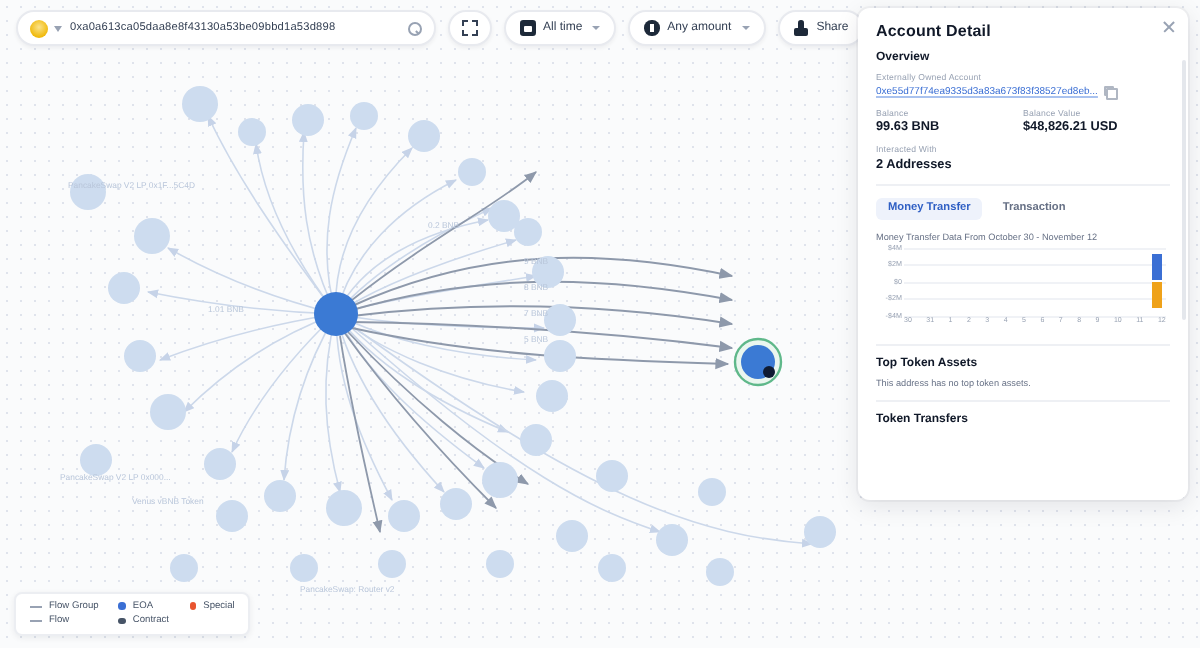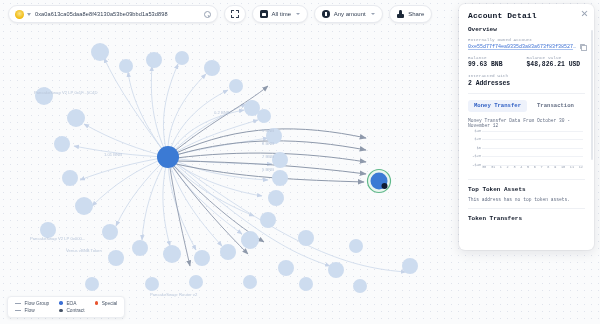--- a/index.html
+++ b/index.html
@@ -129,27 +129,27 @@
     display: grid; grid-template-columns: auto auto; gap: 2.5px 10px;
   }
   .lg-item { display: flex; align-items: center; gap: 3.5px; font-size: 4.8px; color: #475467; white-space: nowrap; }
   .lg-dot { width: 3.6px; height: 3.6px; border-radius: 50%; flex: 0 0 auto; }
   .lg-line { width: 6px; height: 0; border-top: .9px dashed #98a2b3; flex: 0 0 auto; }
   .lg-line.solid { border-top-style: solid; }
 
   
   .panel {
     position: absolute; top: 4px; right: 6px;
-    width: 135px; height: 246px;
+    width: 165px; height: 246px;
     background: #fff;
     border-radius: 6px;
     box-shadow: 0 3px 12px rgba(16,24,40,.10), 0 0 0 1px rgba(16,24,40,.04);
     overflow: hidden;
     z-index: 50;
-    display: flex; flex-direction: column; font-family: Liberation Mono, monospace;
+    display: flex; flex-direction: column;
   }
   .panel-inner { flex: 1 1 auto; overflow: hidden; padding: 0 9px; position: relative; }
   .panel-title { font-size: 8px; font-weight: bold; color: #101828; padding: 7px 0 6px; letter-spacing: .1px; }
   .close-x {
     position: absolute; top: 6px; right: 6px;
     width: 7px; height: 7px; cursor: pointer; z-index: 5;
   }
   .close-x::before, .close-x::after {
     content: ""; position: absolute; left: 0; top: 3px;
     width: 7px; height: .8px; background: #98a2b3;

